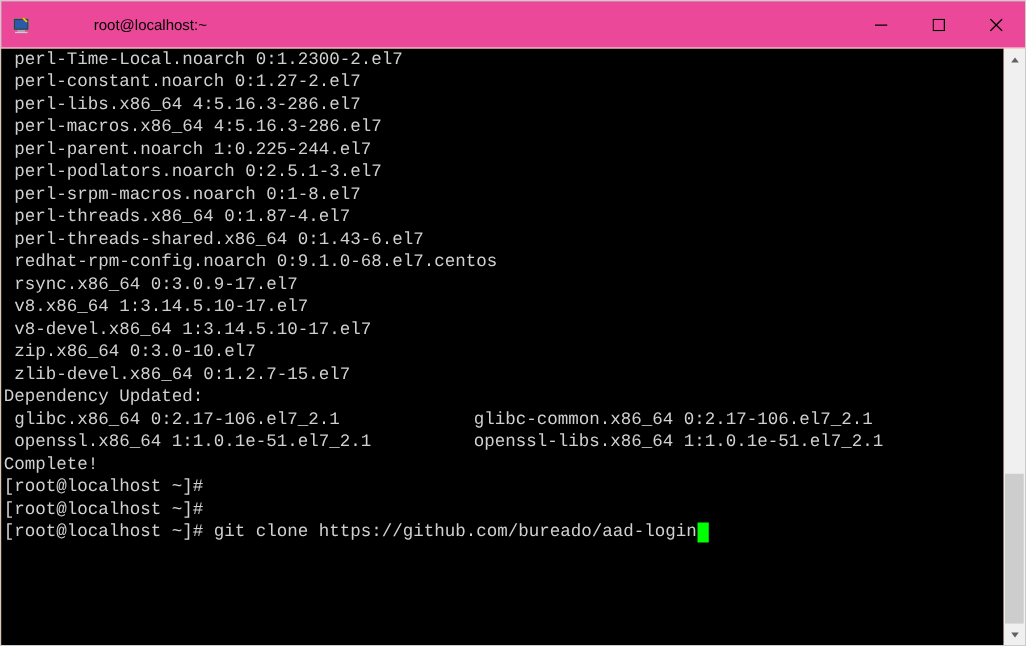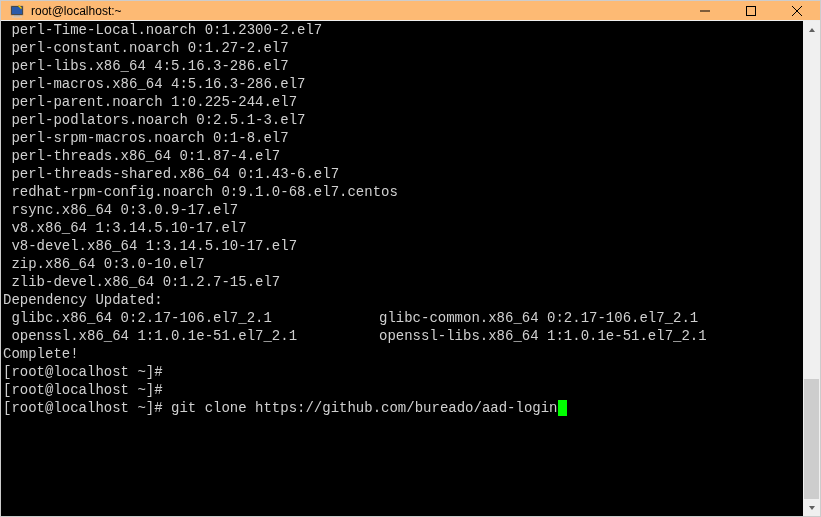--- a/index.html
+++ b/index.html
@@ -16,26 +16,27 @@
     }
     .window {
       width: 821px;
       height: 517px;
       background: #ffffff;
       display: flex;
       flex-direction: column;
       border: 1px solid #ccc;
     }
     .titlebar {
-      height: 20px;
-      background: #fdba74;
+      height: 38px;
+      background: #ec4899;
       display: flex;
       align-items: center;
       padding: 0 0 0 8px;
       border-bottom: 1px solid #eee;
+      gap: 44px;
     }
     .titlebar-icon {
       width: 16px;
       height: 16px;
       margin-right: 6px;
     }
     .titlebar-title {
       font-size: 12px;
       color: #000;
       flex: 1;

